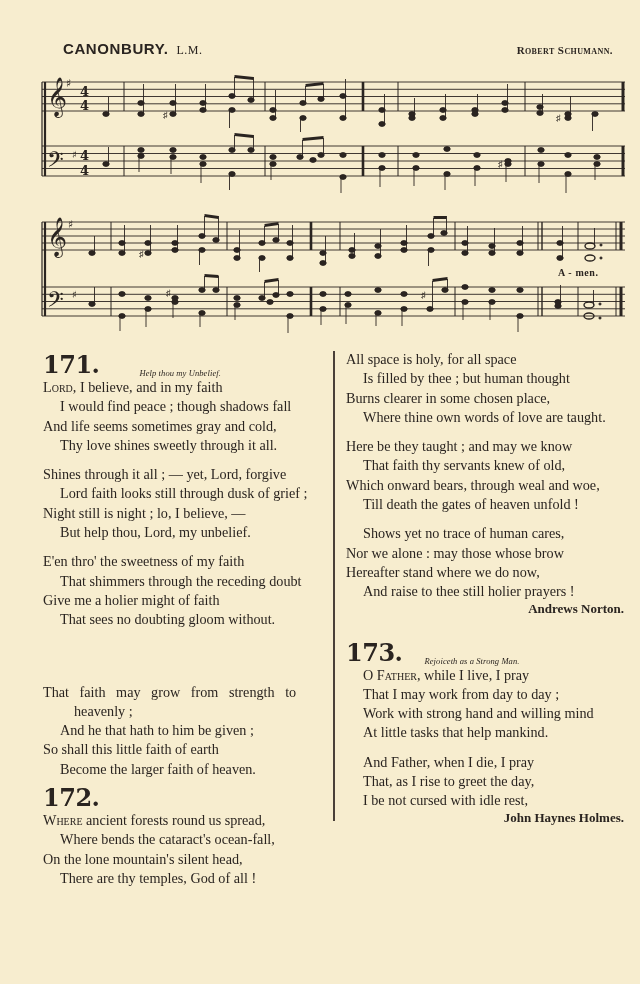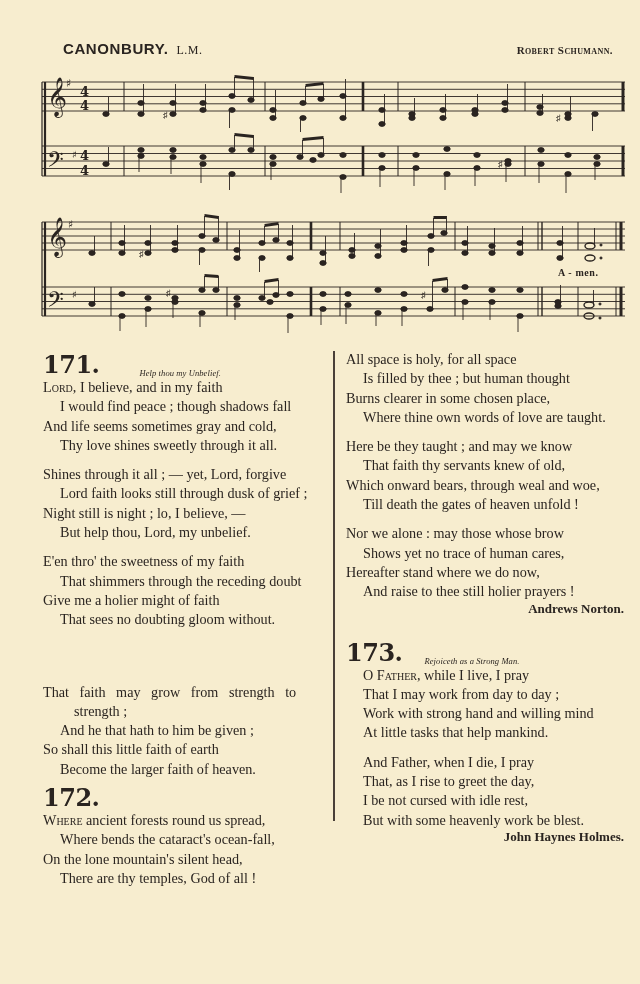--- a/index.html
+++ b/index.html
@@ -447,21 +447,21 @@
       <div class="stanza-gap"></div>
       <div>
         <div class="line">E'en thro' the sweetness of my faith</div>
         <div class="line indent">That shimmers through the receding doubt</div>
         <div class="line">Give me a holier might of faith</div>
         <div class="line indent">That sees no doubting gloom without.</div>
       </div>
       <div class="stanza-gap"></div>
       <div>
         <div class="line" style="word-spacing:7px;margin-top:43px;">That faith may grow from strength to</div>
-        <div class="line indent2">strength ;</div>
+        <div class="line indent2">heavenly ;</div>
         <div class="line indent">And he that hath to him be given ;</div>
         <div class="line">So shall this little faith of earth</div>
         <div class="line indent">Become the larger faith of heaven.</div>
       </div>
     </div>
 
     <div class="hymn" style="margin-top:4px;">
       <div class="hymn-head">
         <span class="hymn-num">172.</span>
       </div>
@@ -484,22 +484,22 @@
       </div>
       <div class="stanza-gap"></div>
       <div>
         <div class="line">Here be they taught ; and may we know</div>
         <div class="line indent">That faith thy servants knew of old,</div>
         <div class="line">Which onward bears, through weal and woe,</div>
         <div class="line indent">Till death the gates of heaven unfold !</div>
       </div>
       <div class="stanza-gap"></div>
       <div>
+        <div class="line indent">Shows yet no trace of human cares,</div>
         <div class="line">Nor we alone : may those whose brow</div>
-        <div class="line indent">Shows yet no trace of human cares,</div>
         <div class="line">Hereafter stand where we do now,</div>
         <div class="line indent">And raise to thee still holier prayers !</div>
       </div>
       <div class="author">Andrews Norton.</div>
     </div>
 
     <div class="hymn" style="margin-top:22px;">
       <div class="hymn-head">
         <span class="hymn-num">173.</span>
         <span class="hymn-sub" style="margin-left:22px;">Rejoiceth as a Strong Man.</span>
@@ -508,18 +508,17 @@
         <div class="line indent"><span>O </span><span class="sc">Father</span><span>, while I live, I pray</span></div>
         <div class="line indent">That I may work from day to day ;</div>
         <div class="line indent">Work with strong hand and willing mind</div>
         <div class="line indent">At little tasks that help mankind.</div>
       </div>
       <div class="stanza-gap"></div>
       <div>
         <div class="line indent">And Father, when I die, I pray</div>
         <div class="line indent">That, as I rise to greet the day,</div>
         <div class="line indent">I be not cursed with idle rest,</div>
-        <div class="line indent">But with some heavenly work be blest.</div>
       </div>
       <div class="author">John Haynes Holmes.</div>
     </div>
   </div>
 </div>
 
 </body></html>

